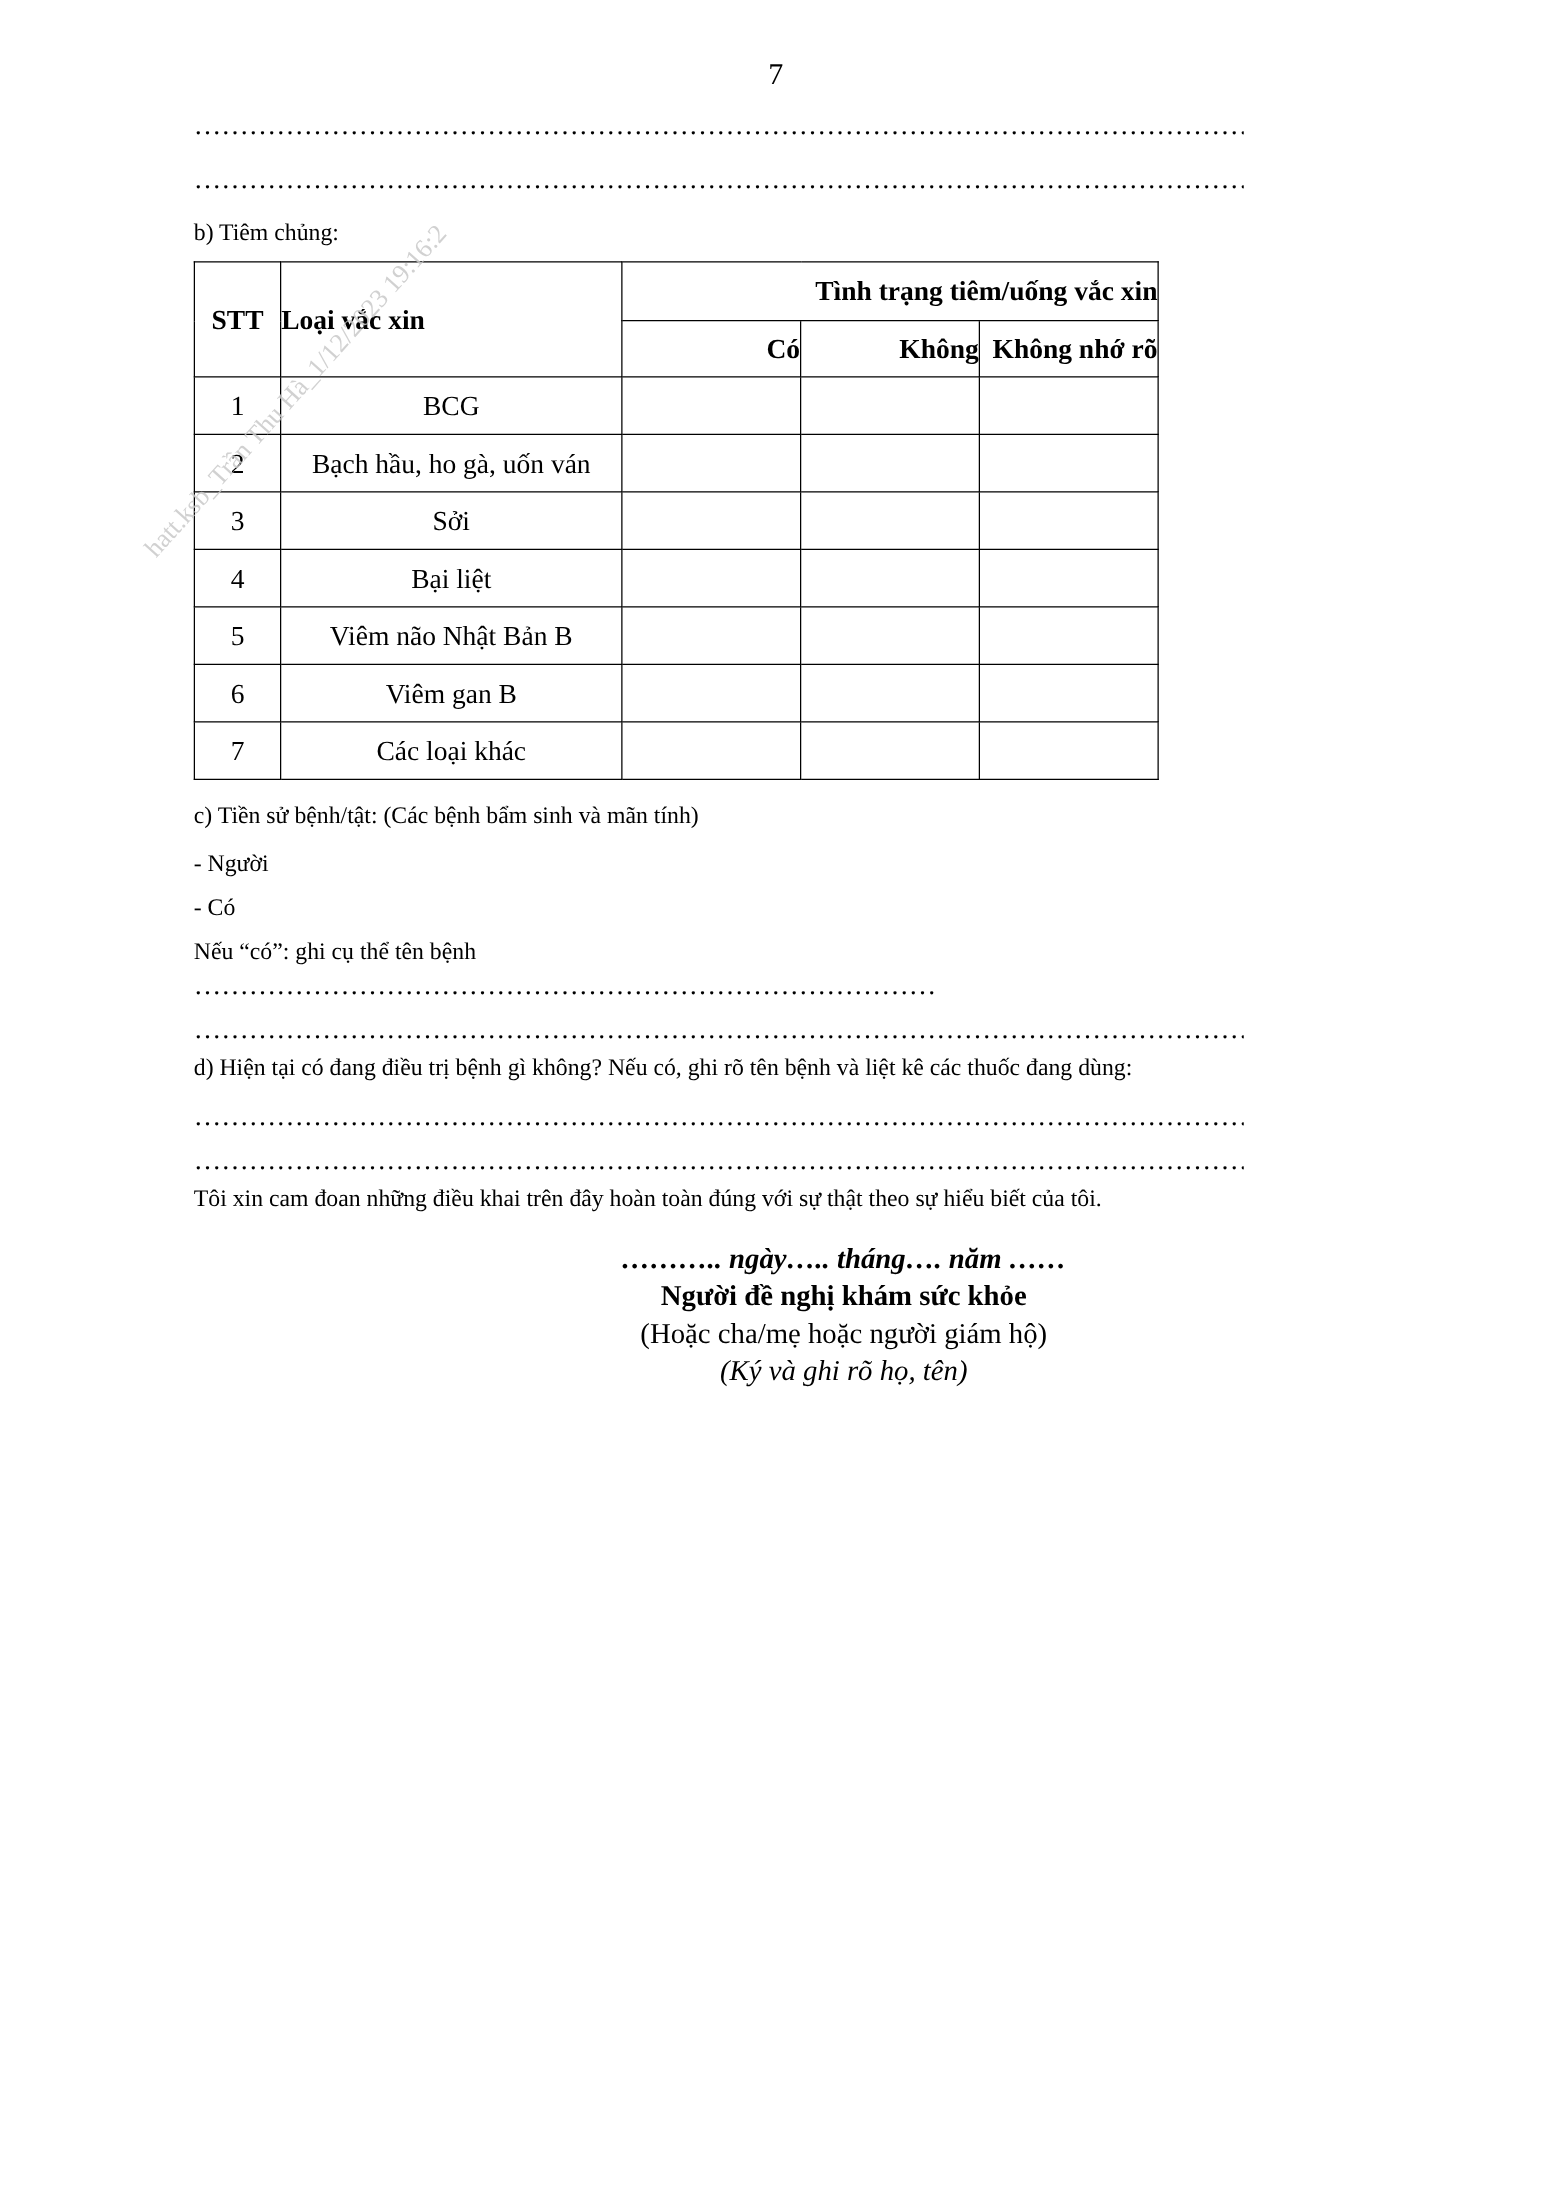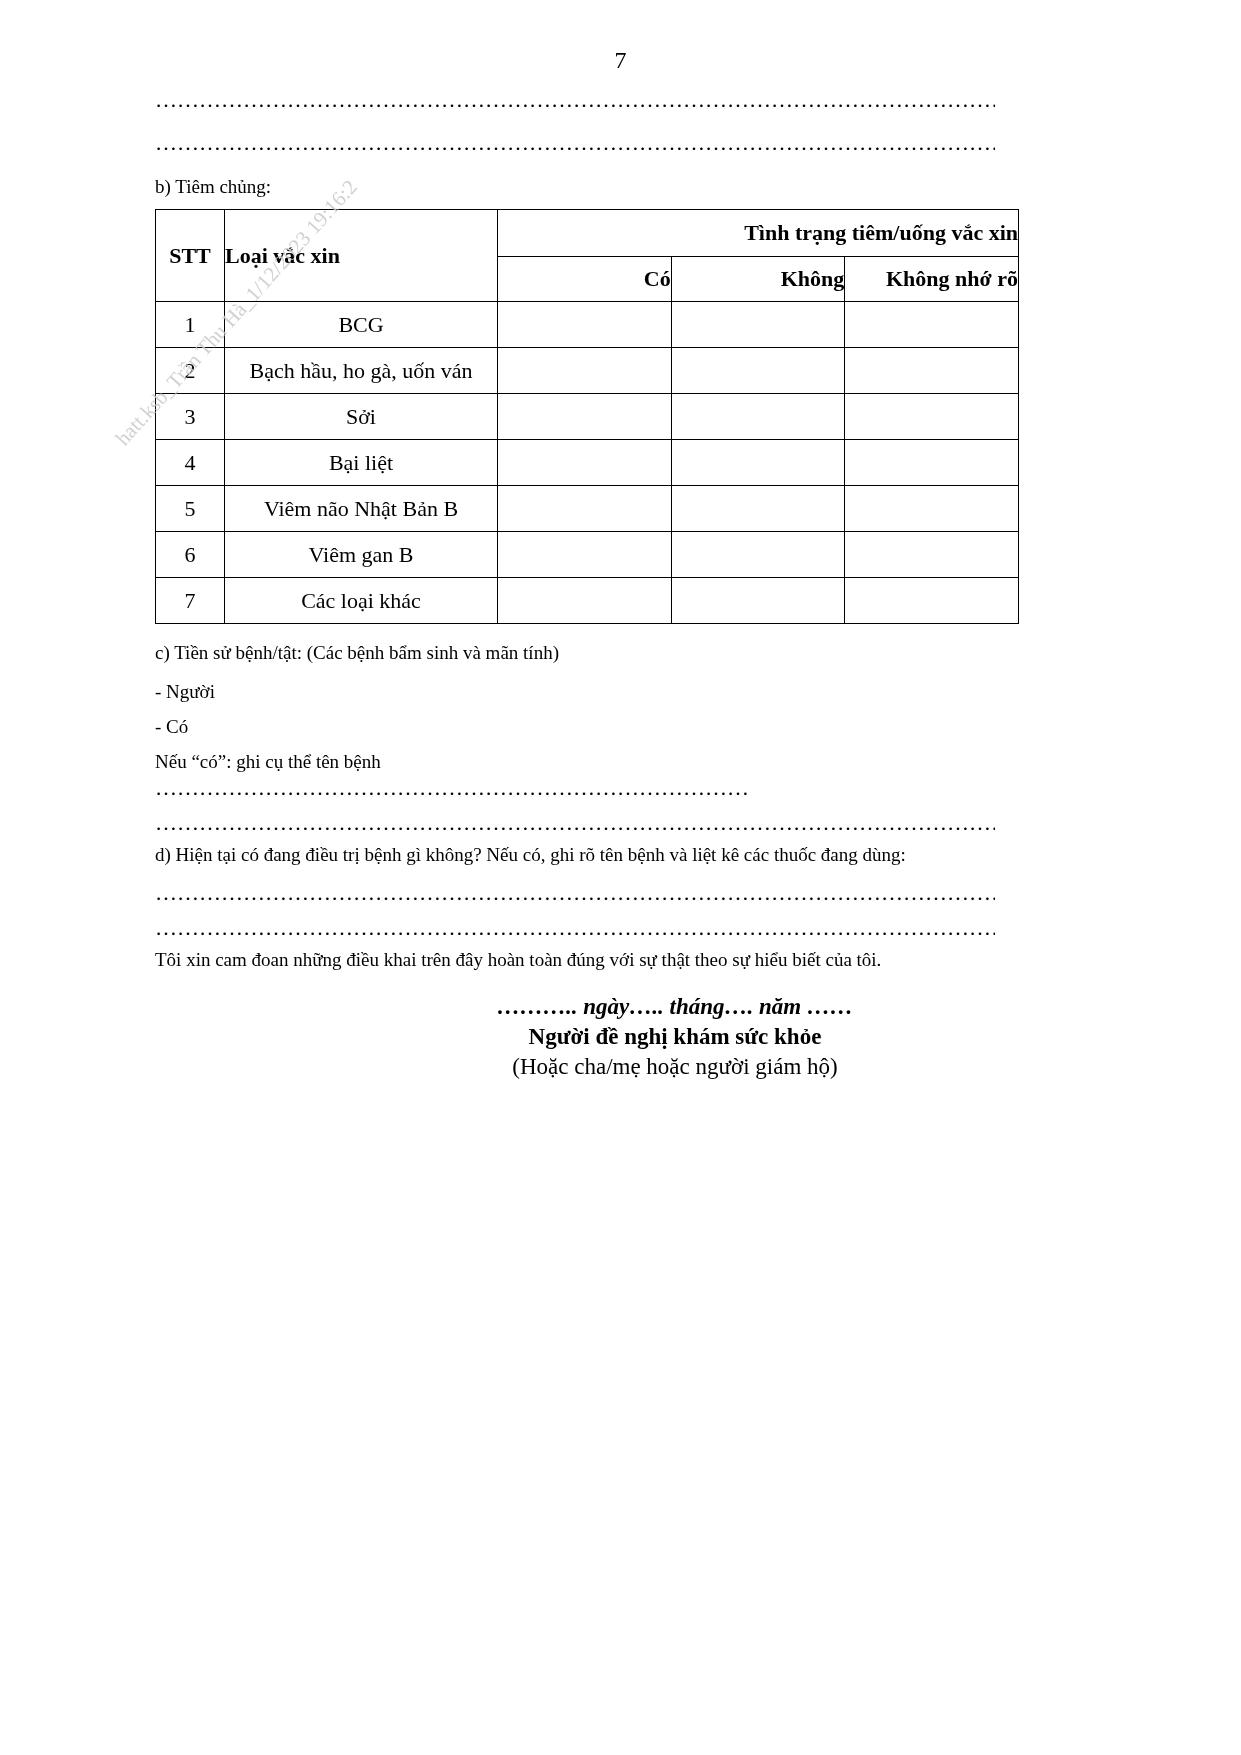--- a/index.html
+++ b/index.html
@@ -51,21 +51,21 @@
     line-height: 1.42;
     margin: 0;
   }
   .spacer-8 { height: 8px; }
   .spacer-12 { height: 12px; }
   .spacer-16 { height: 16px; }
   .spacer-20 { height: 20px; }
 
   table.vaccine {
     border-collapse: collapse;
-    width: 864px;
+    width: 772px;
     table-layout: fixed;
     margin-top: 8px;
   }
   table.vaccine td, table.vaccine th {
     border: 1.6px solid #000;
     padding: 0;
     vertical-align: middle;
     font-size: 22px;
   }
   th.stt      { width: 68px;  text-align: center; font-weight: bold; height: 90px;}
@@ -234,16 +234,17 @@
     <div class="dotline dot-row">……………………………………………………………………………………………………………</div>
 
     <div class="spacer-8"></div>
 
     <div class="para">Tôi xin cam đoan những điều khai trên đây hoàn toàn đúng với sự thật theo sự hiểu biết của tôi.</div>
 
     <div class="sig-block">
       <div class="sig-date">……….. ngày….. tháng…. năm ……</div>
       <div class="sig-title">Người đề nghị khám sức khỏe</div>
       <div class="sig-sub">(Hoặc cha/mẹ hoặc người giám hộ)</div>
+      <div class="sig-note">(Ký và ghi rõ họ, tên)</div>
     </div>
 
   </div>
 </div>
 
 </body></html>

